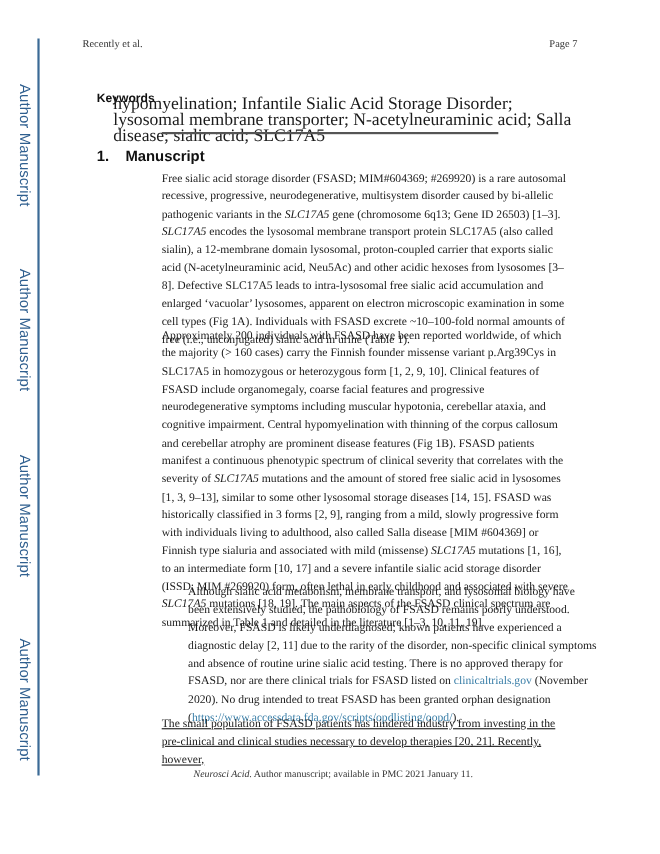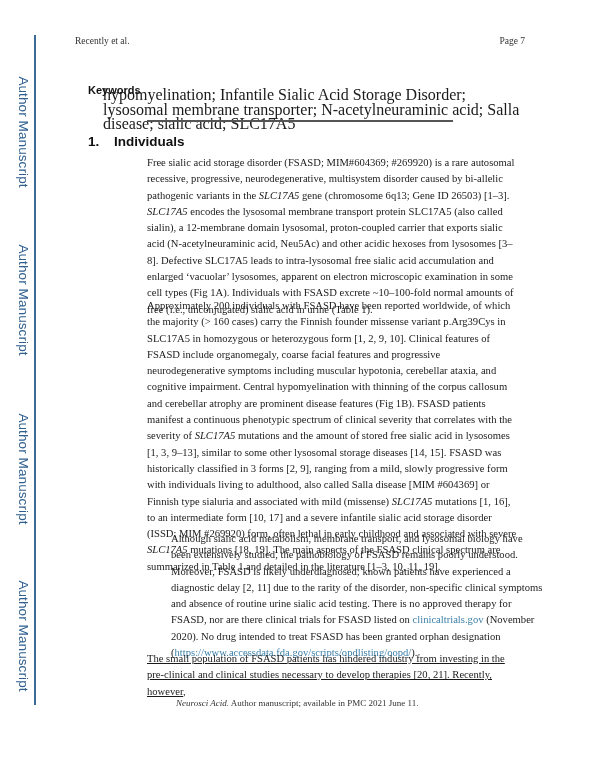--- a/index.html
+++ b/index.html
@@ -39,34 +39,34 @@
   </div>
 
 <div class="running-head rh-left">Recently et al.</div>
 <div class="running-head rh-right">Page 7</div>
 
 <div class="kw-title">Keywords</div>
 <div class="kw-text">hypomyelination; Infantile Sialic Acid Storage Disorder; lysosomal membrane transporter; N-acetylneuraminic acid; Salla disease; sialic acid; SLC17A5</div>
 <div class="rule"></div>
 
 <div class="sec-title">
-  <span class="num">1.</span><span>Individuals</span>
+  <span class="num">1.</span><span>Manuscript</span>
 </div>
 
 <div class="para" style="top:155px;">
   <span>Free sialic acid storage disorder (FSASD; MIM#604369; #269920) is a rare autosomal recessive, progressive, neurodegenerative, multisystem disorder caused by bi-allelic pathogenic variants in the </span><i>SLC17A5</i><span> gene (chromosome 6q13; Gene ID 26503) [1–3]. </span><i>SLC17A5</i><span> encodes the lysosomal membrane transport protein SLC17A5 (also called sialin), a 12-membrane domain lysosomal, proton-coupled carrier that exports sialic acid (N-acetylneuraminic acid, Neu5Ac) and other acidic hexoses from lysosomes [3–8]. Defective SLC17A5 leads to intra-lysosomal free sialic acid accumulation and enlarged ‘vacuolar’ lysosomes, apparent on electron microscopic examination in some cell types (Fig 1A). Individuals with FSASD excrete ~10–100-fold normal amounts of free (i.e., unconjugated) sialic acid in urine (Table 1).</span>
 </div>
 
 <div class="para" style="top:298px;">
   <span>Approximately 200 individuals with FSASD have been reported worldwide, of which the majority (&gt; 160 cases) carry the Finnish founder missense variant p.Arg39Cys in SLC17A5 in homozygous or heterozygous form [1, 2, 9, 10]. Clinical features of FSASD include organomegaly, coarse facial features and progressive neurodegenerative symptoms including muscular hypotonia, cerebellar ataxia, and cognitive impairment. Central hypomyelination with thinning of the corpus callosum and cerebellar atrophy are prominent disease features (Fig 1B). FSASD patients manifest a continuous phenotypic spectrum of clinical severity that correlates with the severity of </span><i>SLC17A5</i><span> mutations and the amount of stored free sialic acid in lysosomes [1, 3, 9–13], similar to some other lysosomal storage diseases [14, 15]. FSASD was historically classified in 3 forms [2, 9], ranging from a mild, slowly progressive form with individuals living to adulthood, also called Salla disease [MIM #604369] or Finnish type sialuria and associated with mild (missense) </span><i>SLC17A5</i><span> mutations [1, 16], to an intermediate form [10, 17] and a severe infantile sialic acid storage disorder (ISSD; MIM #269920) form, often lethal in early childhood and associated with severe </span><i>SLC17A5</i><span> mutations [18, 19]. The main aspects of the FSASD clinical spectrum are summarized in Table 1 and detailed in the literature [1–3, 10, 11, 19].</span>
 </div>
 
 <div class="para" style="top:531px;margin-left:24px;">
   <span>Although sialic acid metabolism, membrane transport, and lysosomal biology have been extensively studied, the pathobiology of FSASD remains poorly understood. Moreover, FSASD is likely underdiagnosed; known patients have experienced a diagnostic delay [2, 11] due to the rarity of the disorder, non-specific clinical symptoms and absence of routine urine sialic acid testing. There is no approved therapy for FSASD, nor are there clinical trials for FSASD listed on </span><span class="link">clinicaltrials.gov</span><span> (November 2020). No drug intended to treat FSASD has been granted orphan designation (</span><span class="link">https://www.accessdata.fda.gov/scripts/opdlisting/oopd/</span><span>).</span>
 </div>
 
 <div class="para" style="top:651px;text-decoration:underline;">
   <span>The small population of FSASD patients has hindered industry from investing in the pre-clinical and clinical studies necessary to develop therapies [20, 21]. Recently, however,</span>
 </div>
 
 <div class="footer">
-  <i>Neurosci Acid.</i><span> Author manuscript; available in PMC 2021 June 11.</span>
+  <i>Neurosci Acid.</i><span> Author manuscript; available in PMC 2021 January 11.</span>
 </div>
 
 </body></html>

